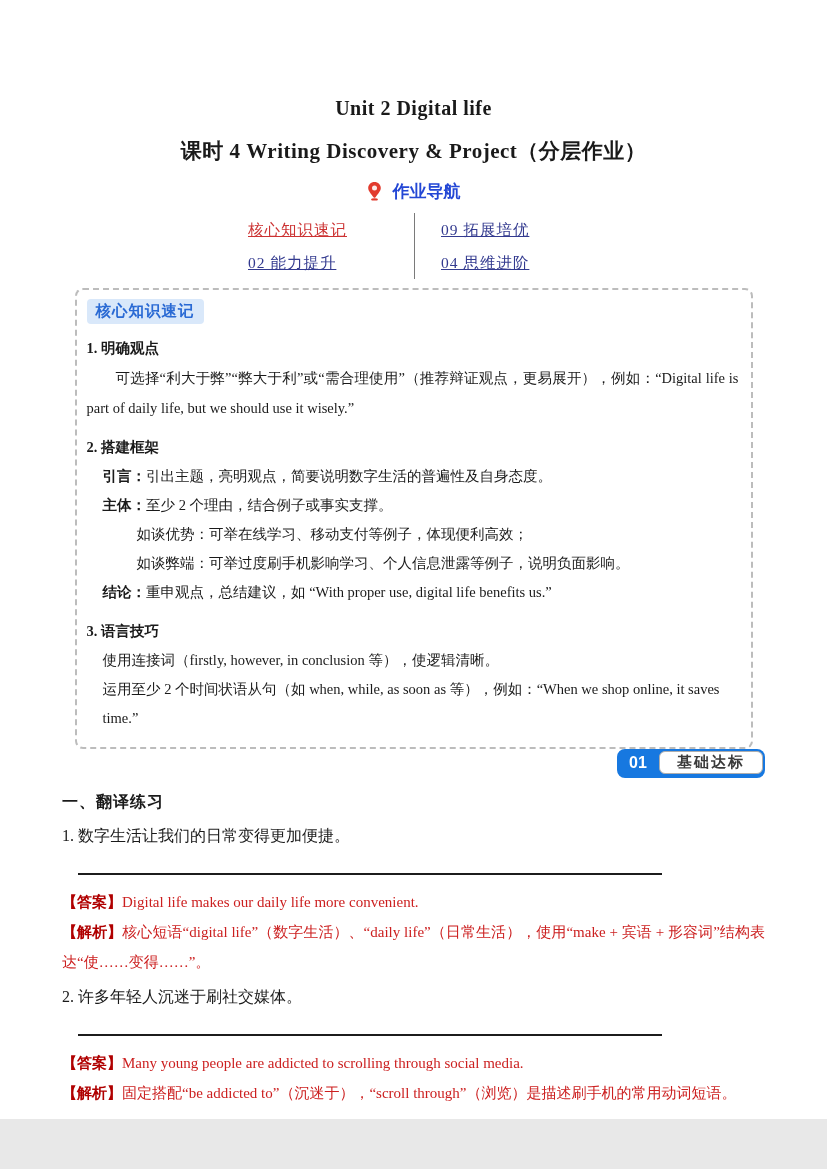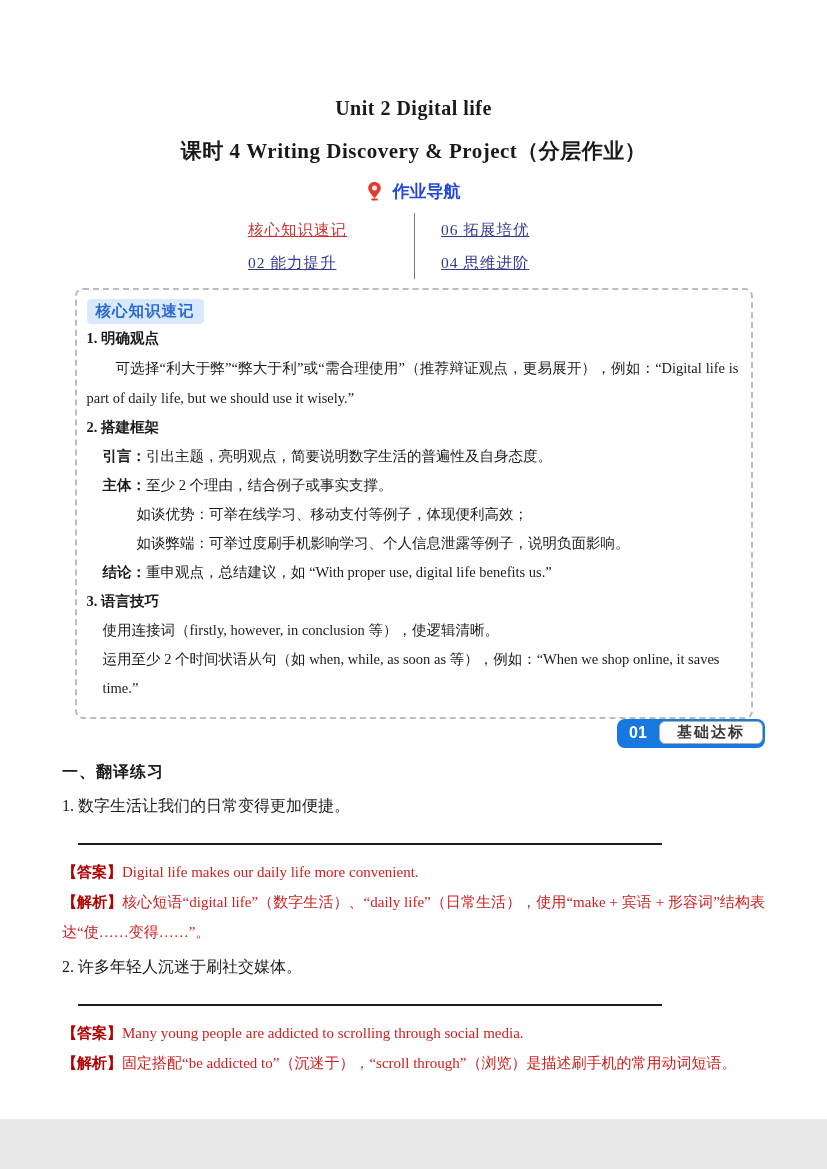--- a/index.html
+++ b/index.html
@@ -44,21 +44,21 @@
   .kb-box{
     width:678px;margin:9px auto 0 auto;box-sizing:border-box;
     border:2px dashed #bcbcbc;border-radius:8px;
     padding:9px 12px 14px 10px;
   }
   .kb-title{
     display:inline-block;background:#d9e8fa;color:#2a6ad4;
     font-weight:700;font-size:15.5px;padding:2px 9px;border-radius:4px;
     font-family:"Liberation Sans","DejaVu Sans",sans-serif;letter-spacing:1px;
   }
-  .kb-h{font-weight:700;font-size:14.5px;line-height:29px;margin-top:0;}
+  .kb-h{font-weight:700;font-size:14.5px;line-height:29px;margin-top:10px;}
   .kb-line{font-size:14.5px;line-height:29px;}
   .kb-para{font-size:14.5px;line-height:30px;text-indent:2em;text-align:justify;margin:0;}
   .ind1{padding-left:16px;}
   .ind2{padding-left:50px;}
   .kb-label{font-weight:700;}
   
   .badge-wrap{display:flex;justify-content:flex-end;}
   .badge{
     display:inline-flex;align-items:stretch;background:#1778e0;
     border-radius:8px;padding:2px 2px 4px 0;
@@ -100,21 +100,21 @@
     </span>
     <span>作业导航</span>
   </div>
 
   <div class="nav-table">
     <div class="nav-col left">
       <span class="nav-link red">核心知识速记</span>
       <span class="nav-link">02 能力提升</span>
     </div>
     <div class="nav-col right">
-      <span class="nav-link">06 拓展培优</span>
+      <span class="nav-link">09 拓展培优</span>
       <span class="nav-link">04 思维进阶</span>
     </div>
   </div>
 
   <div class="kb-box">
     <span class="kb-title">核心知识速记</span>
 
     <div class="kb-h">1. 明确观点</div>
     <p class="kb-para">可选择“利大于弊”“弊大于利”或“需合理使用”（推荐辩证观点，更易展开），例如：“Digital life is part of daily life, but we should use it wisely.”</p>
 

